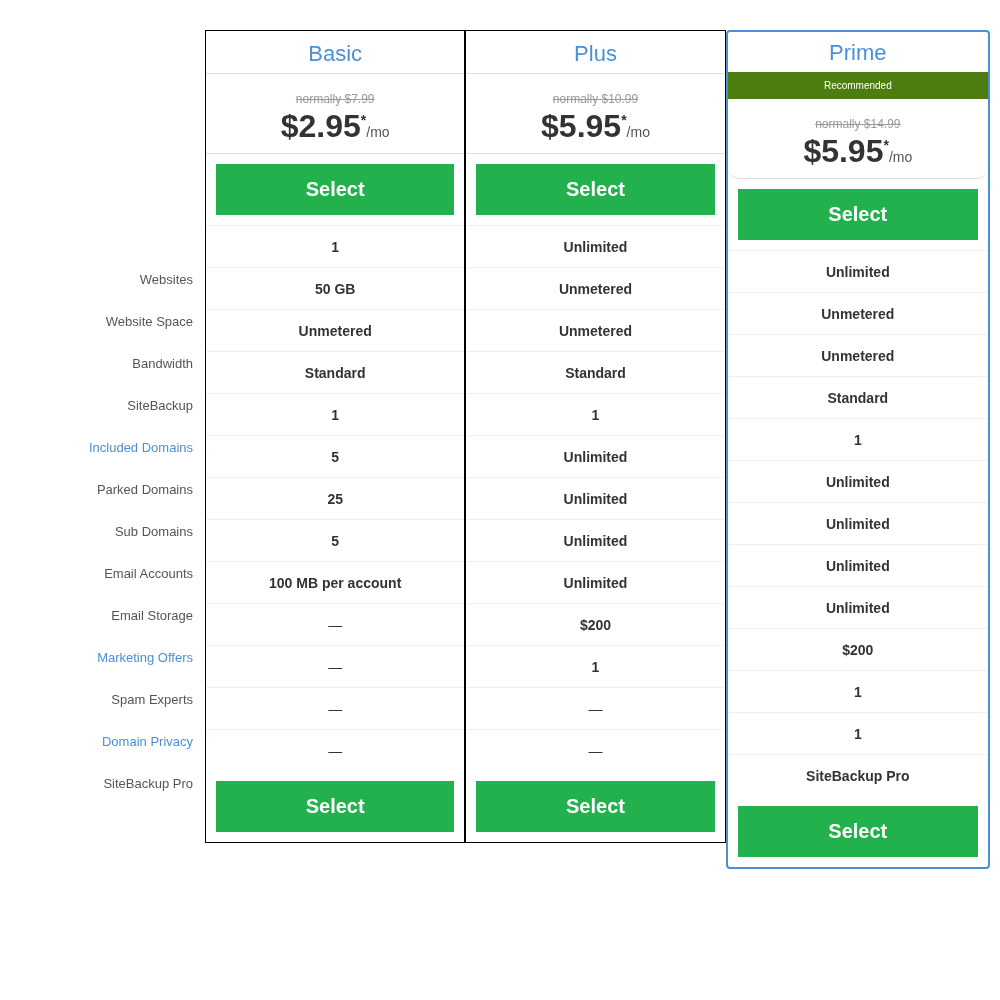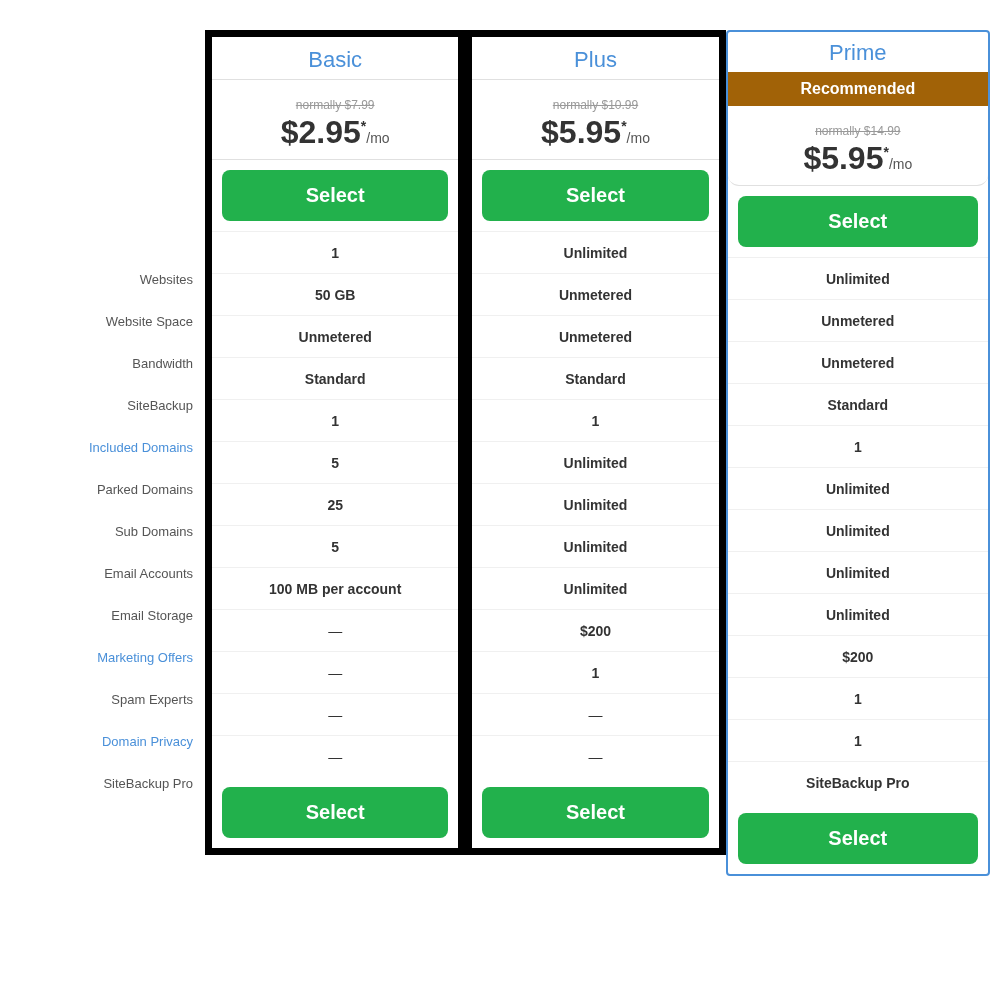--- a/index.html
+++ b/index.html
@@ -74,25 +74,25 @@
       color: #4a90d9;
       padding: 10px 0 6px;
       text-align: center;
     }
 
     .plan-col.prime .plan-name {
       padding-top: 8px;
     }
 
     .recommended-badge {
-      background: #a16207;
+      background: #4d7c0f;
       color: #fff;
       text-align: center;
-      font-size: 16px;
-      font-weight: bold;
+      font-size: 10px;
+      font-weight: normal;
       padding: 8px 0;
       width: 100%;
     }
 
     .price-area {
       text-align: center;
       padding: 18px 0 8px;
       width: 100%;
       border-top: 1px solid #e0e0e0;
       border-bottom: 1px solid #e0e0e0;
@@ -129,21 +129,21 @@
 
     .select-btn {
       display: block;
       width: calc(100% - 20px);
       margin: 10px auto;
       background: #22b14c;
       color: #fff;
       font-size: 20px;
       font-weight: bold;
       border: none;
-      border-radius: 8px;
+      border-radius: 0;
       padding: 14px 10px;
       cursor: pointer;
       text-align: center;
     }
 
     .data-rows {
       width: 100%;
     }
 
     .data-cell {
@@ -159,21 +159,21 @@
     .data-cell.bold-val {
       font-weight: bold;
     }
 
     .bottom-select {
       margin-top: 10px;
       margin-bottom: 10px;
     }
 
     .plan-box {
-      border: 7px solid #000000;
+      border: 1px solid #000000;
       width: 100%;
       background: #fff;
     }
   </style>
 </head>
 <body>
 
 <div class="pricing-wrapper">
 
   <div class="labels-col">

